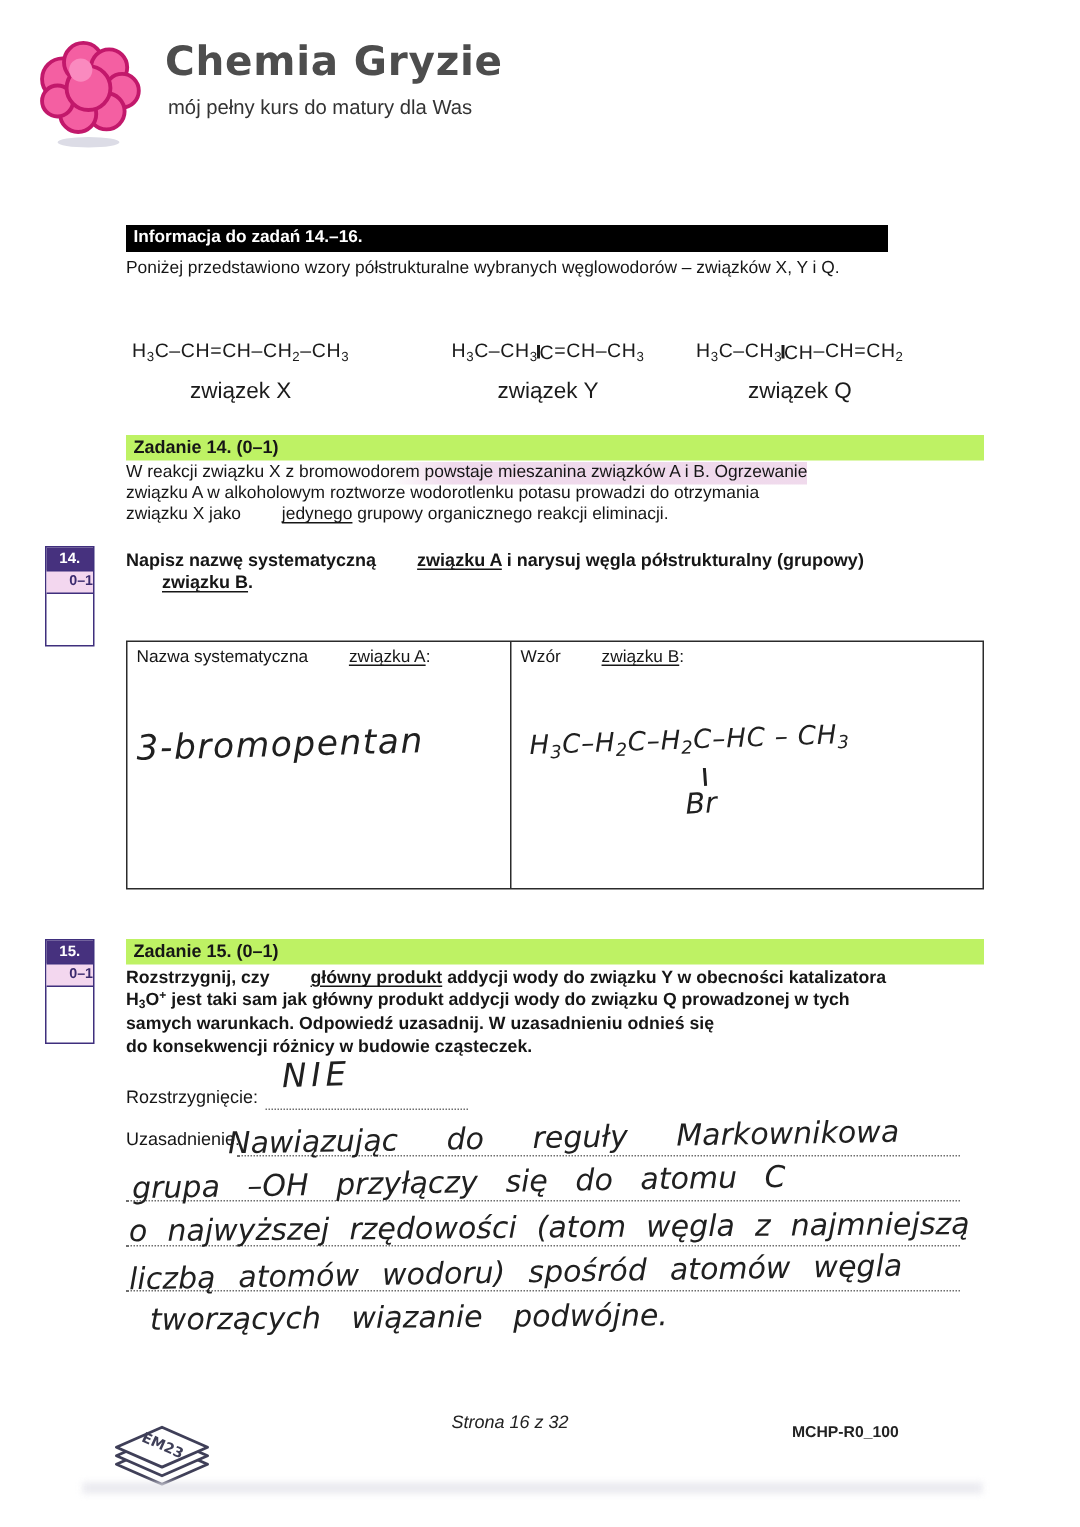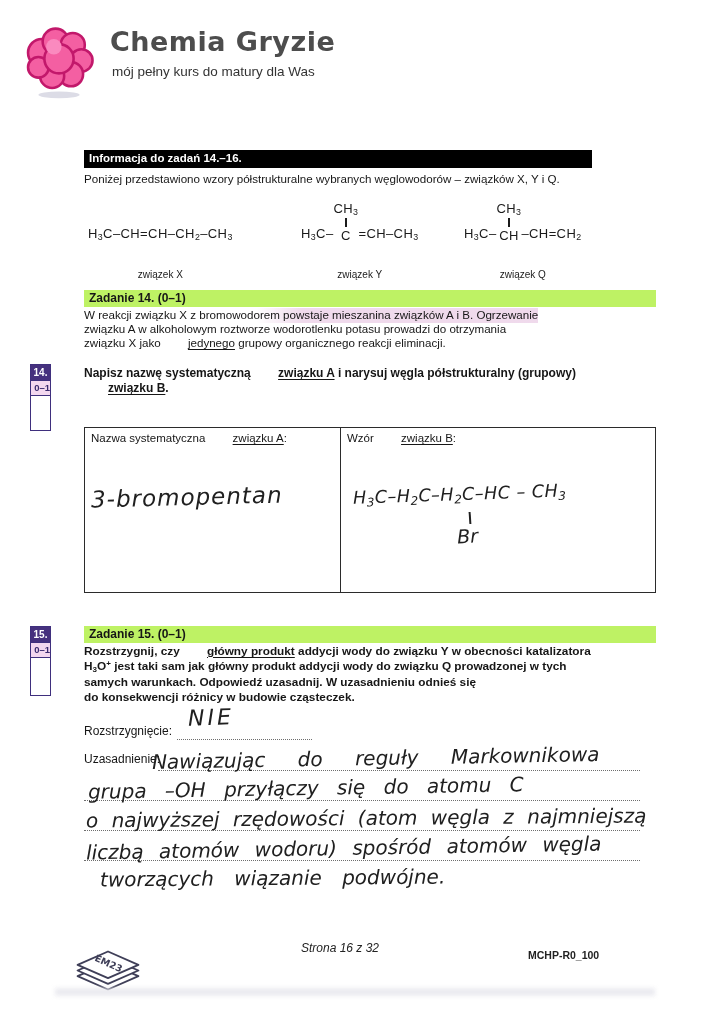--- a/index.html
+++ b/index.html
@@ -18,35 +18,35 @@
 
   
   .info-bar{left:84px;top:150px;width:508px;height:18px;background:#000;color:#fff;
             font-weight:bold;font-size:11.5px;padding:2px 5px 0;box-sizing:border-box;}
   .intro{left:84px;top:172px;font-size:11.6px;}
 
   
   .compound{top:200px;width:max-content;}
   .chain{height:43px;display:flex;align-items:flex-end;font-size:13px;letter-spacing:0.4px;
          color:#1b1b1b;white-space:nowrap;line-height:1.05;}
-  .branch-col{display:flex;flex-direction:column;align-items:center;line-height:1.05;}
+  .branch-col{display:flex;align-items:center;line-height:1.05;}
   .vline{width:1.3px;height:9px;background:#1b1b1b;margin:1px 0 2px;}
-  .compound-label{width:100%;text-align:center;font-size:10px;margin-top:26px;color:#1b1b1b;}
+  .compound-label{width:100%;text-align:center;font-size:15px;margin-top:9px;color:#1b1b1b;}
 
   
   .band{left:84px;width:572px;height:17px;background:#bef264;font-weight:bold;font-size:12px;
         padding:1px 5px 0;box-sizing:border-box;}
   .bodyline{left:84px;font-size:11.6px;height:15px;}
   .bodyline15{left:84px;font-size:11.8px;font-weight:bold;height:15px;}
   .halfpink{background:linear-gradient(90deg,rgba(238,214,234,0) 0%,rgba(238,214,234,0) 38%,
             rgba(238,214,234,.9) 48%,rgba(238,214,234,.9) 100%);}
   .cmd{left:84px;font-weight:bold;font-size:12px;height:15px;}
 
   
-  .mbox{left:30px;width:21px;border:1.2px solid #3f2f7d;background:#fff;box-sizing:border-box;}
+  .mbox{left:30px;width:33px;border:1.2px solid #3f2f7d;background:#fff;box-sizing:border-box;}
   .mbox .num{background:#46317e;color:#fff;font-weight:bold;font-size:10px;text-align:center;padding:2px 0;}
   .mbox .pts{background:#f3d7ef;color:#3a2a6e;font-weight:bold;font-size:9.5px;text-align:right;
              padding:1px 0 2px;border-top:1px solid #3f2f7d;border-bottom:1px solid #3f2f7d;}
 
   
   .anstable{left:84px;top:427px;width:572px;height:166px;border:1.4px solid #2b2b2b;
             box-sizing:border-box;display:flex;}
   .cell{position:relative;box-sizing:border-box;padding:4px 6px;font-size:11.5px;}
   .cell1{width:256px;border-right:1.3px solid #2b2b2b;}
   .cell2{flex:1;}

